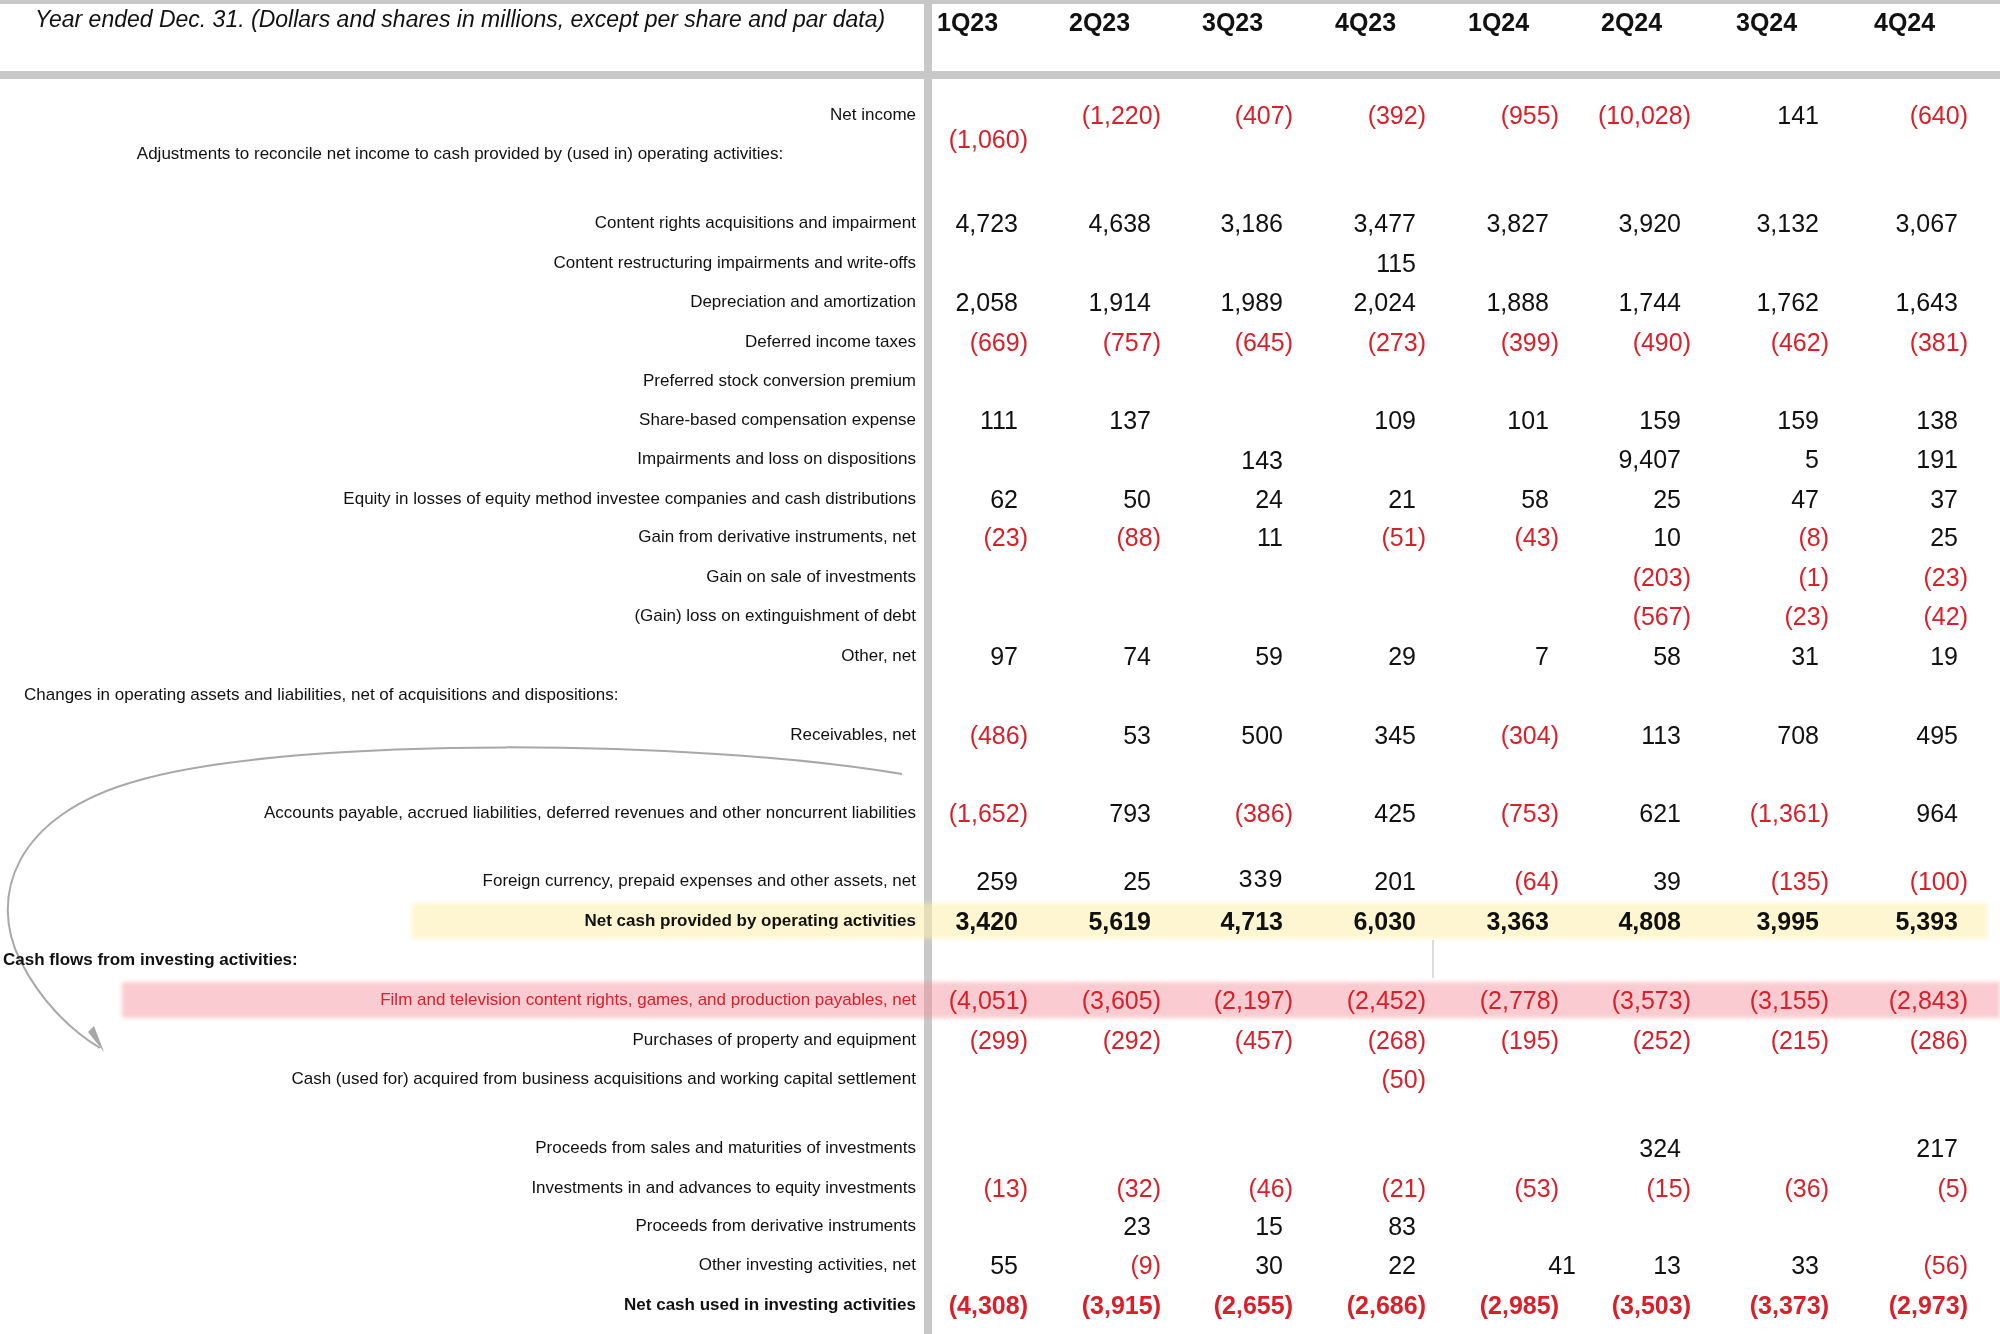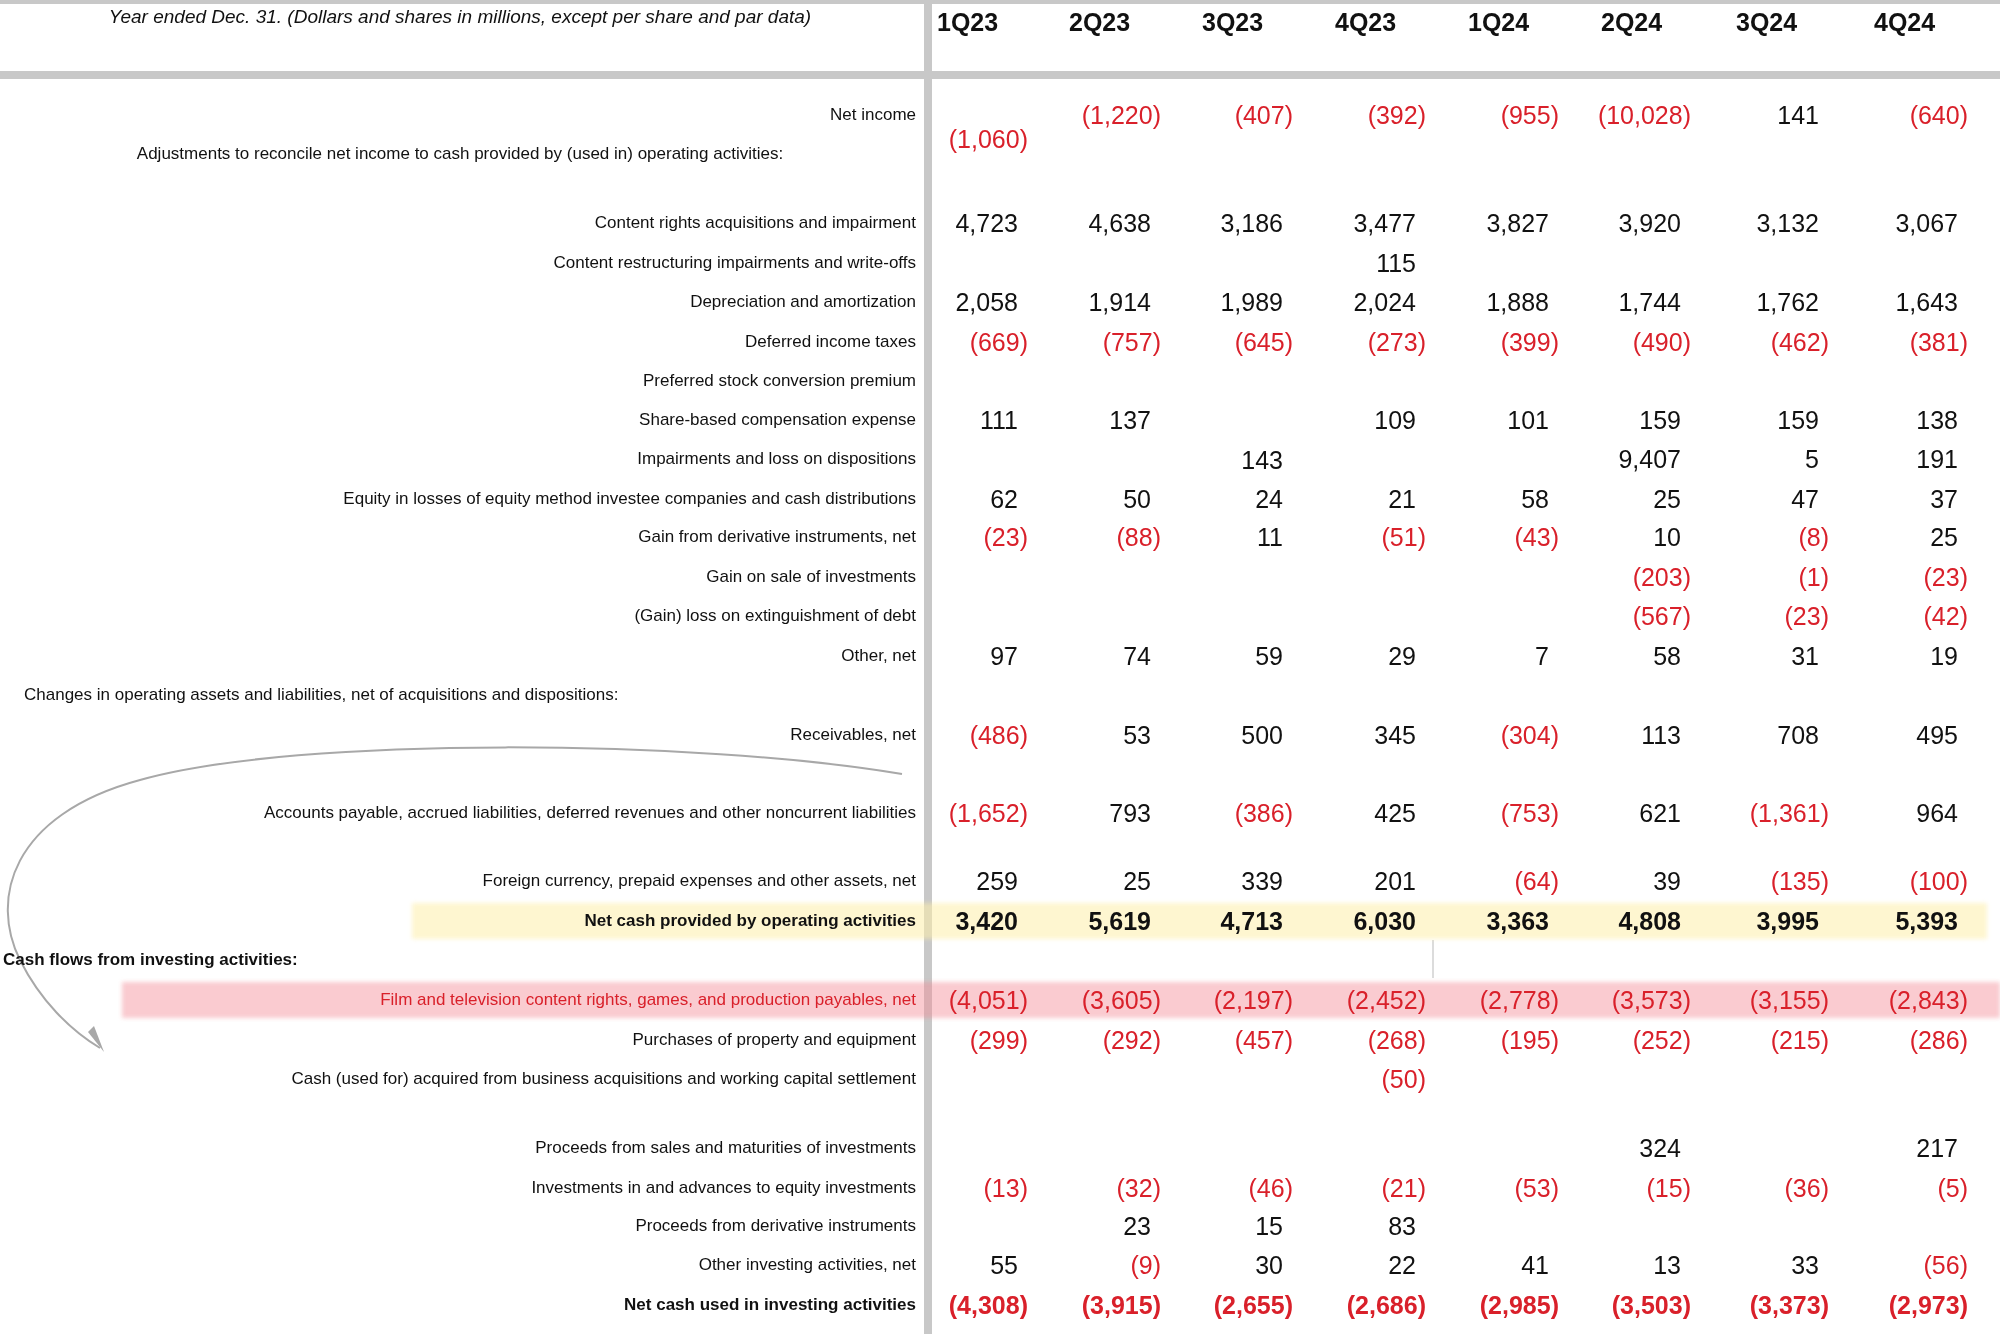--- a/index.html
+++ b/index.html
@@ -1,21 +1,21 @@
 <!DOCTYPE html>
 <html><head>
 <meta charset="utf-8">
 <style>
   html, body { margin:0; padding:0; background:#ffffff; }
   body { width:2000px; height:1334px; position:relative; overflow:hidden;
          font-family:"Liberation Sans", sans-serif; color:#111; }
   .hline { position:absolute; left:0; width:2000px; background:#c8c8c8; }
   .vline { position:absolute; top:0; width:8px; height:1334px; background:#c8c8c8; left:924px; }
   .caption { position:absolute; left:0; width:920px; top:6px; text-align:center;
-             font-style:italic; font-size:19px; color:#111; }
+             font-style:italic; font-size:23px; color:#111; }
   .qhead { position:absolute; top:8px; font-weight:bold; font-size:25px; color:#111; }
   .label { position:absolute; right:1084px; font-size:17px; line-height:30px; text-align:right; white-space:nowrap; }
   .label.wrap { white-space:normal; }
   .label.left { right:auto; left:6px; }
   .label.center { right:auto; left:20px; width:880px; text-align:center; white-space:normal; }
   .bold { font-weight:bold; }
   .cell { position:absolute; font-size:25px; line-height:30px; text-align:right; white-space:nowrap; }
   .neg { color:#d9202a; }
   .pos { color:#111; }
   .hl-yellow { position:absolute; background:rgba(253,238,170,0.55); filter:blur(2px); }
@@ -168,21 +168,21 @@
     <div class="cell neg" style="top: 798px; right: 972px;">(1,652)</div>
     <div class="cell pos" style="top: 798px; right: 849px;">793</div>
     <div class="cell neg" style="top: 798px; right: 707px;">(386)</div>
     <div class="cell pos" style="top: 798px; right: 584px;">425</div>
     <div class="cell neg" style="top: 798px; right: 441px;">(753)</div>
     <div class="cell pos" style="top: 798px; right: 319px;">621</div>
     <div class="cell neg" style="top: 798px; right: 171px;">(1,361)</div>
     <div class="cell pos" style="top: 798px; right: 42px;">964</div>
     <div class="cell pos" style="top: 866px; right: 982px;">259</div>
     <div class="cell pos" style="top: 866px; right: 849px;">25</div>
-    <div class="cell pos" style="top: 866px; right: 717px;">339</div>
+    <div class="cell pos" style="top: 866px; right: 717px; font-family: Liberation Mono, monospace;">339</div>
     <div class="cell pos" style="top: 866px; right: 584px;">201</div>
     <div class="cell neg" style="top: 866px; right: 441px;">(64)</div>
     <div class="cell pos" style="top: 866px; right: 319px;">39</div>
     <div class="cell neg" style="top: 866px; right: 171px;">(135)</div>
     <div class="cell neg" style="top: 866px; right: 32px;">(100)</div>
     <div class="cell pos bold" style="top: 906px; right: 982px;">3,420</div>
     <div class="cell pos bold" style="top: 906px; right: 849px; margin-left: 23px;">5,619</div>
     <div class="cell pos bold" style="top: 906px; right: 717px;">4,713</div>
     <div class="cell pos bold" style="top: 906px; right: 584px;">6,030</div>
     <div class="cell pos bold" style="top: 906px; right: 451px;">3,363</div>
@@ -216,21 +216,21 @@
     <div class="cell neg" style="top: 1173px; right: 309px;">(15)</div>
     <div class="cell neg" style="top: 1173px; right: 171px;">(36)</div>
     <div class="cell neg" style="top: 1173px; right: 32px;">(5)</div>
     <div class="cell pos" style="top: 1211px; right: 849px;">23</div>
     <div class="cell pos" style="top: 1211px; right: 717px; margin-left: 32px;">15</div>
     <div class="cell pos" style="top: 1211px; right: 584px;">83</div>
     <div class="cell pos" style="top: 1250px; right: 982px;">55</div>
     <div class="cell neg" style="top: 1250px; right: 839px;">(9)</div>
     <div class="cell pos" style="top: 1250px; right: 717px;">30</div>
     <div class="cell pos" style="top: 1250px; right: 584px;">22</div>
-    <div class="cell pos" style="top: 1250px; right: 451px; text-align: center;">41</div>
+    <div class="cell pos" style="top: 1250px; right: 424px; text-align: center;">41</div>
     <div class="cell pos" style="top: 1250px; right: 319px;">13</div>
     <div class="cell pos" style="top: 1250px; right: 181px;">33</div>
     <div class="cell neg" style="top: 1250px; right: 32px;">(56)</div>
     <div class="cell neg bold" style="top: 1290px; right: 972px;">(4,308)</div>
     <div class="cell neg bold" style="top: 1290px; right: 839px;">(3,915)</div>
     <div class="cell neg bold" style="top: 1290px; right: 707px;">(2,655)</div>
     <div class="cell neg bold" style="top: 1290px; right: 574px;">(2,686)</div>
     <div class="cell neg bold" style="top: 1290px; right: 441px;">(2,985)</div>
     <div class="cell neg bold" style="top: 1290px; right: 309px;">(3,503)</div>
     <div class="cell neg bold" style="top: 1290px; right: 171px;">(3,373)</div>

